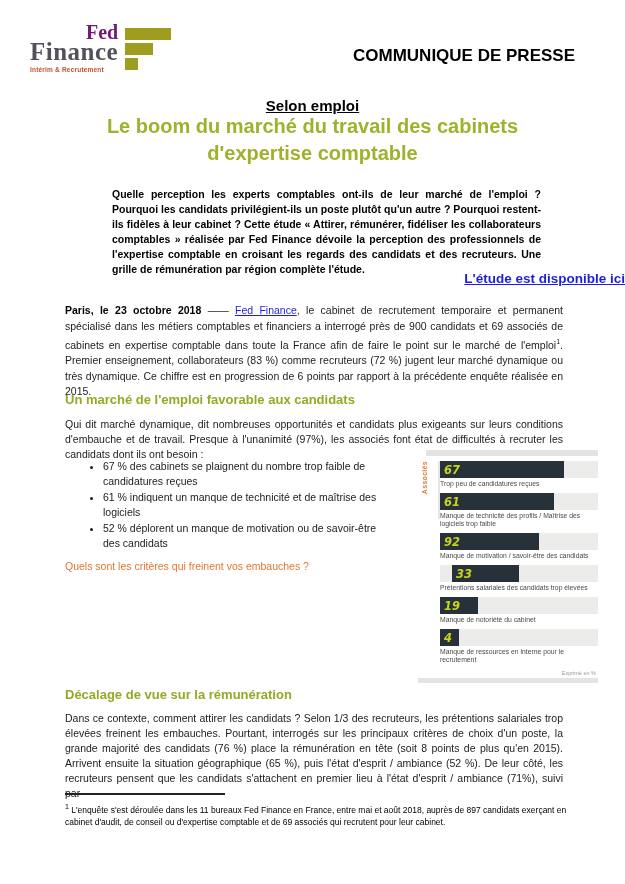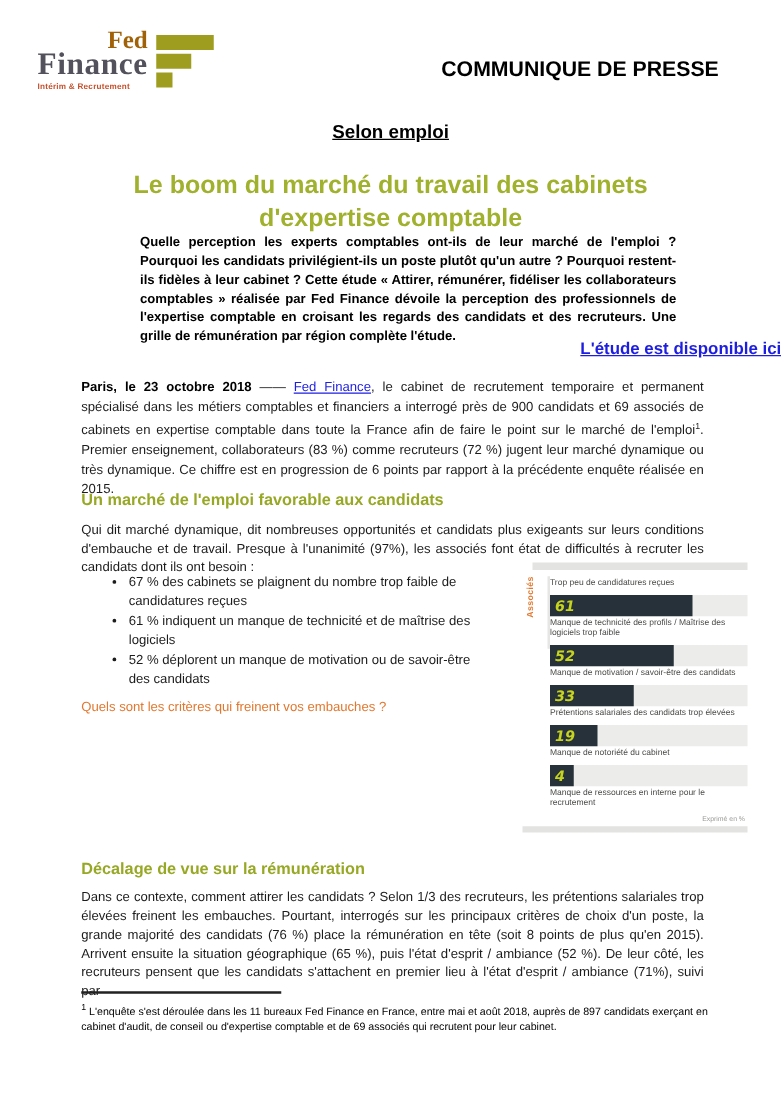--- a/index.html
+++ b/index.html
@@ -4,32 +4,32 @@
 <style>
   html,body{margin:0;padding:0;background:#888;}
   .page{
     width:625px;height:884px;position:relative;margin:0 auto;
     background:#ffffff;overflow:hidden;
     font-family:"Liberation Sans",sans-serif;color:#1c1c1c;
   }
   
   .logo{position:absolute;left:30px;top:24px;display:flex;gap:7px;}
   .logo-text{text-align:right;font-family:"Liberation Serif",serif;}
-  .logo-fed{color:#a16207;font-size:20px;font-weight:bold;line-height:17px;}
+  .logo-fed{color:#701a75;font-size:20px;font-weight:bold;line-height:17px;}
   .logo-finance{color:#53525c;font-size:25px;font-weight:bold;line-height:22px;letter-spacing:0.5px;}
   .logo-tagline{color:#c5512c;font-size:6.5px;font-family:"Liberation Sans",sans-serif;
     font-weight:bold;margin-top:3px;text-align:left;letter-spacing:0.2px;}
   .logo-f{display:flex;flex-direction:column;gap:3px;padding-top:4px;}
   .logo-f .b{background:#9e9d20;height:12px;}
   .logo-f .b1{width:46px;} .logo-f .b2{width:28px;} .logo-f .b3{width:13px;}
   .press{position:absolute;right:50px;top:46px;font-weight:bold;font-size:17px;color:#000;}
   .etude{position:absolute;top:97px;left:0;right:0;text-align:center;
     font-weight:bold;font-size:15px;text-decoration:underline;color:#000;}
   
-  .title{position:absolute;top:135px;left:55px;right:55px;text-align:center;
+  .title{position:absolute;top:113px;left:55px;right:55px;text-align:center;
     color:#a0b12d;font-weight:bold;font-size:20px;line-height:27px;}
   .intro{position:absolute;top:187px;left:112px;right:84px;
     font-weight:bold;font-size:10.5px;line-height:15px;text-align:justify;color:#000;}
   .study-link{position:absolute;top:271px;left:0;right:0;text-align:right;
     font-size:13.5px;font-weight:bold;}
   a.blue{color:#1e1ee0;text-decoration:underline;cursor:pointer;}
   
   .dateline{position:absolute;top:303px;left:65px;right:62px;
     font-size:10.5px;line-height:15.6px;text-align:justify;}
   .dateline b{color:#000;}
@@ -103,41 +103,46 @@
   <div class="question">Quels sont les critères qui freinent vos embauches ?</div>
 
   <div class="chart">
     <div class="chart-top-strip"></div>
     <div class="chart-body">
       <div class="rail">
         <div class="rail-label">Associés</div>
       </div>
       <div class="rows">
           <div>
+            <div class="track">
+              <div class="bar" style="width: 78.35%;">
+                <span class="num">67</span>
+              </div>
+            </div>
             <div class="clabel">Trop peu de candidatures reçues</div>
           </div>
           <div>
             <div class="track">
               <div class="bar" style="width: 72.05%;">
                 <span class="num">61</span>
               </div>
             </div>
             <div class="clabel">Manque de technicité des profils / Maîtrise des logiciels trop faible</div>
           </div>
           <div>
             <div class="track">
               <div class="bar" style="width: 62.6%;">
-                <span class="num">52</span>
+                <span class="num">92</span>
               </div>
             </div>
             <div class="clabel">Manque de motivation / savoir-être des candidats</div>
           </div>
           <div>
             <div class="track">
-              <div class="bar" style="width: 42.65%;">
+              <div class="bar" style="width: 42.65%; margin-left: 12px;">
                 <span class="num">33</span>
               </div>
             </div>
             <div class="clabel">Prétentions salariales des candidats trop élevées</div>
           </div>
           <div>
             <div class="track">
               <div class="bar" style="width: 23.75%;">
                 <span class="num">19</span>
               </div>

